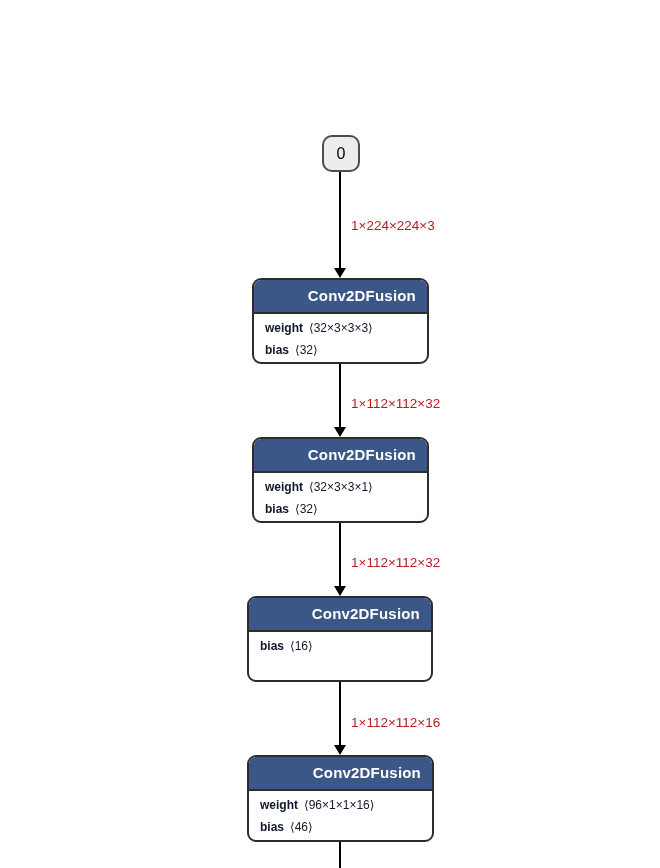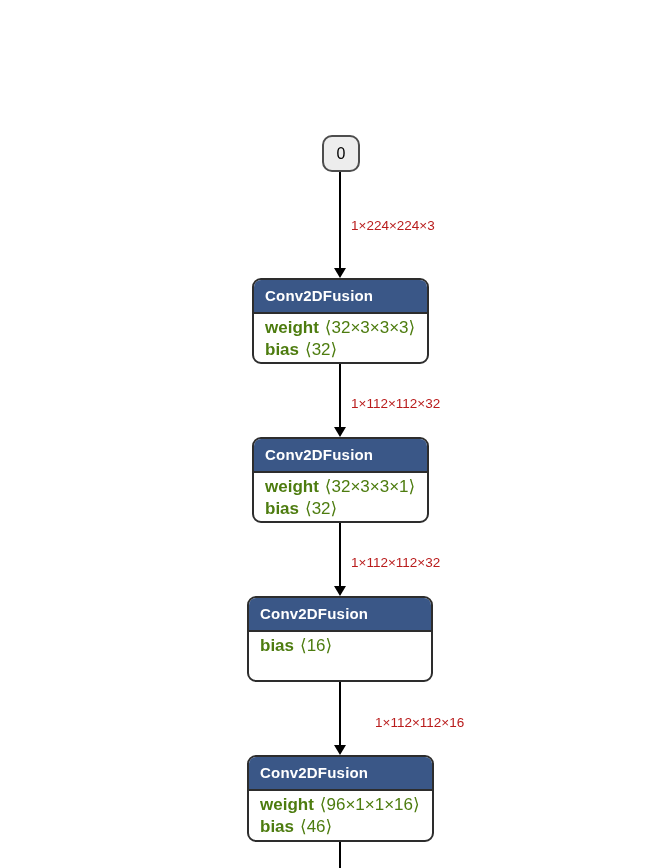--- a/index.html
+++ b/index.html
@@ -44,21 +44,21 @@
     position: absolute;
     left: 351px;
     font-size: 13.5px;
     line-height: 20px;
     color: #b91c1c;
     white-space: nowrap;
   }
   .el1 { top: 172px; height: 96px; }   .ea1 { top: 268px; }   .lb1 { top: 216px; }
   .el2 { top: 364px; height: 63px; }   .ea2 { top: 427px; }   .lb2 { top: 394px; }
   .el3 { top: 523px; height: 63px; }   .ea3 { top: 586px; }   .lb3 { top: 553px; }
-  .el4 { top: 682px; height: 63px; }   .ea4 { top: 745px; }   .lb4 { top: 713px; margin-left: 24px; }
+  .el4 { top: 682px; height: 63px; }   .ea4 { top: 745px; }   .lb4 { top: 713px; }
   .el5 { top: 842px; height: 26px; }
 
   
   .node {
     position: absolute;
     box-sizing: border-box;
     height: 86px;
     background: #ffffff;
     border: 2px solid #2d2d2d;
     border-radius: 9px;
@@ -72,26 +72,27 @@
   .n4 { left: 247px; top: 755px; width: 187px; height: 87px; }
   .node-header {
     height: 32px; line-height: 32px;
     background: #3a5787;
     border-bottom: 2px solid #2d2d2d;
     color: #ffffff;
     font-size: 15px;
     font-weight: 600;
     padding: 0 11px;
     letter-spacing: 0.2px;
+    text-align: right;
   }
   .node-body { padding: 3px 11px; }
   .attr-row {
-    font-size: 17px;
+    font-size: 12px;
     line-height: 22px;
-    color: #4d7c0f;
+    color: #0f172a;
     white-space: nowrap;
   }
   .attr-name { font-weight: 700; margin-right: 6px; }
   .attr-value { font-weight: 400; }
 </style>
 </head>
 <body>
 
 <div class="canvas">
 

